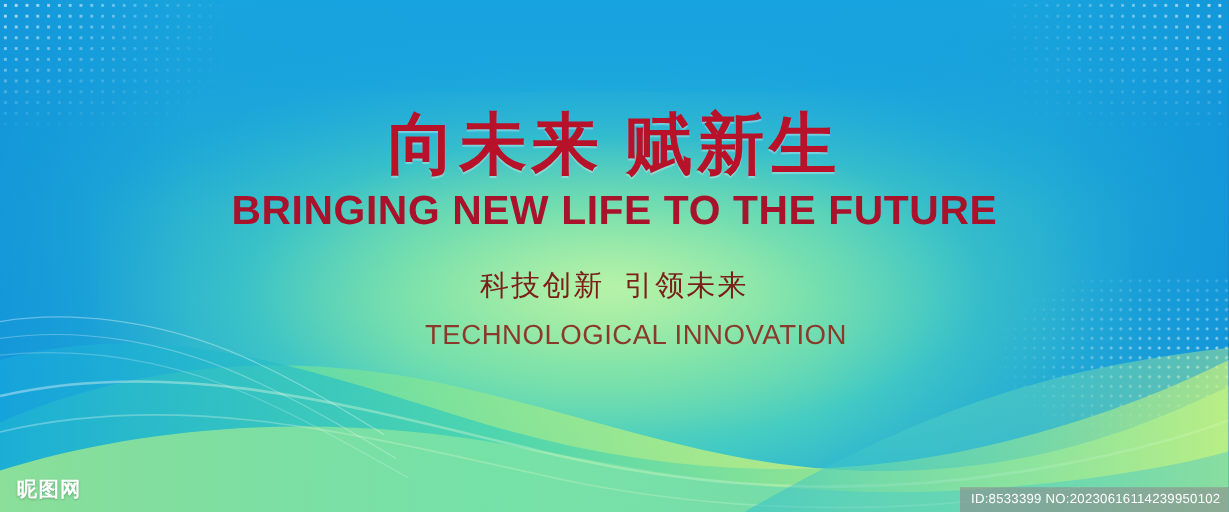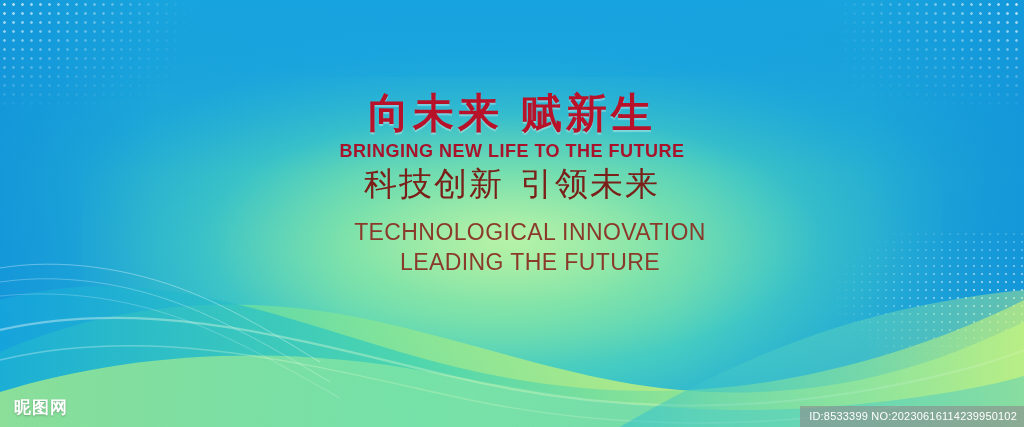--- a/index.html
+++ b/index.html
@@ -94,38 +94,39 @@
   .text-block {
     position: absolute;
     left: 0; right: 0;
     top: 92px;
     text-align: center;
     pointer-events: none;
   }
   .headline-cn {
     font-family: "DejaVu Sans", sans-serif;
     font-weight: bold;
-    font-size: 41px;
+    font-size: 56px;
     letter-spacing: 4px;
     color: #b8122a;
     line-height: 1.05;
     text-shadow: 0 2px 1px rgba(255,255,255,0.35);
   }
   .headline-cn .gap { display: inline-block; width: 18px; }
   .headline-en {
     margin-top: 6px;
     font-family: "Liberation Sans", sans-serif;
     font-weight: bold;
-    font-size: 18px;
+    font-size: 34px;
     letter-spacing: 0.5px;
     color: #a8122a;
   }
   .sub-cn {
+    margin-top: 26px;
     font-family: "DejaVu Sans", sans-serif;
-    font-size: 33px;
+    font-size: 24px;
     letter-spacing: 2px;
     color: #7a2018;
   }
   .sub-cn .gap { display: inline-block; width: 16px; }
   .sub-en {
     margin-top: 10px;
     font-family: "Liberation Sans", sans-serif;
     font-size: 23px;
     letter-spacing: 0.4px;
     color: #8a3a2a;
@@ -234,21 +235,20 @@
   <div class="text-block">
     <div class="headline-cn">
       <span>向未来</span><span class="gap"></span><span>赋新生</span>
     </div>
     <div class="headline-en">BRINGING NEW LIFE TO THE FUTURE</div>
     <div class="sub-cn">
       <span>科技创新</span><span class="gap"></span><span>引领未来</span>
     </div>
     <div class="sub-en">
       <div>TECHNOLOGICAL INNOVATION</div>
-      <div>LEADING THE FUTURE</div>
     </div>
   </div>
 
   <div class="footer-left">
     <span class="brand-cn">昵图网</span>
   </div>
 
   <div class="id-badge">ID:8533399 NO:20230616114239950102</div>
 
 </div>

